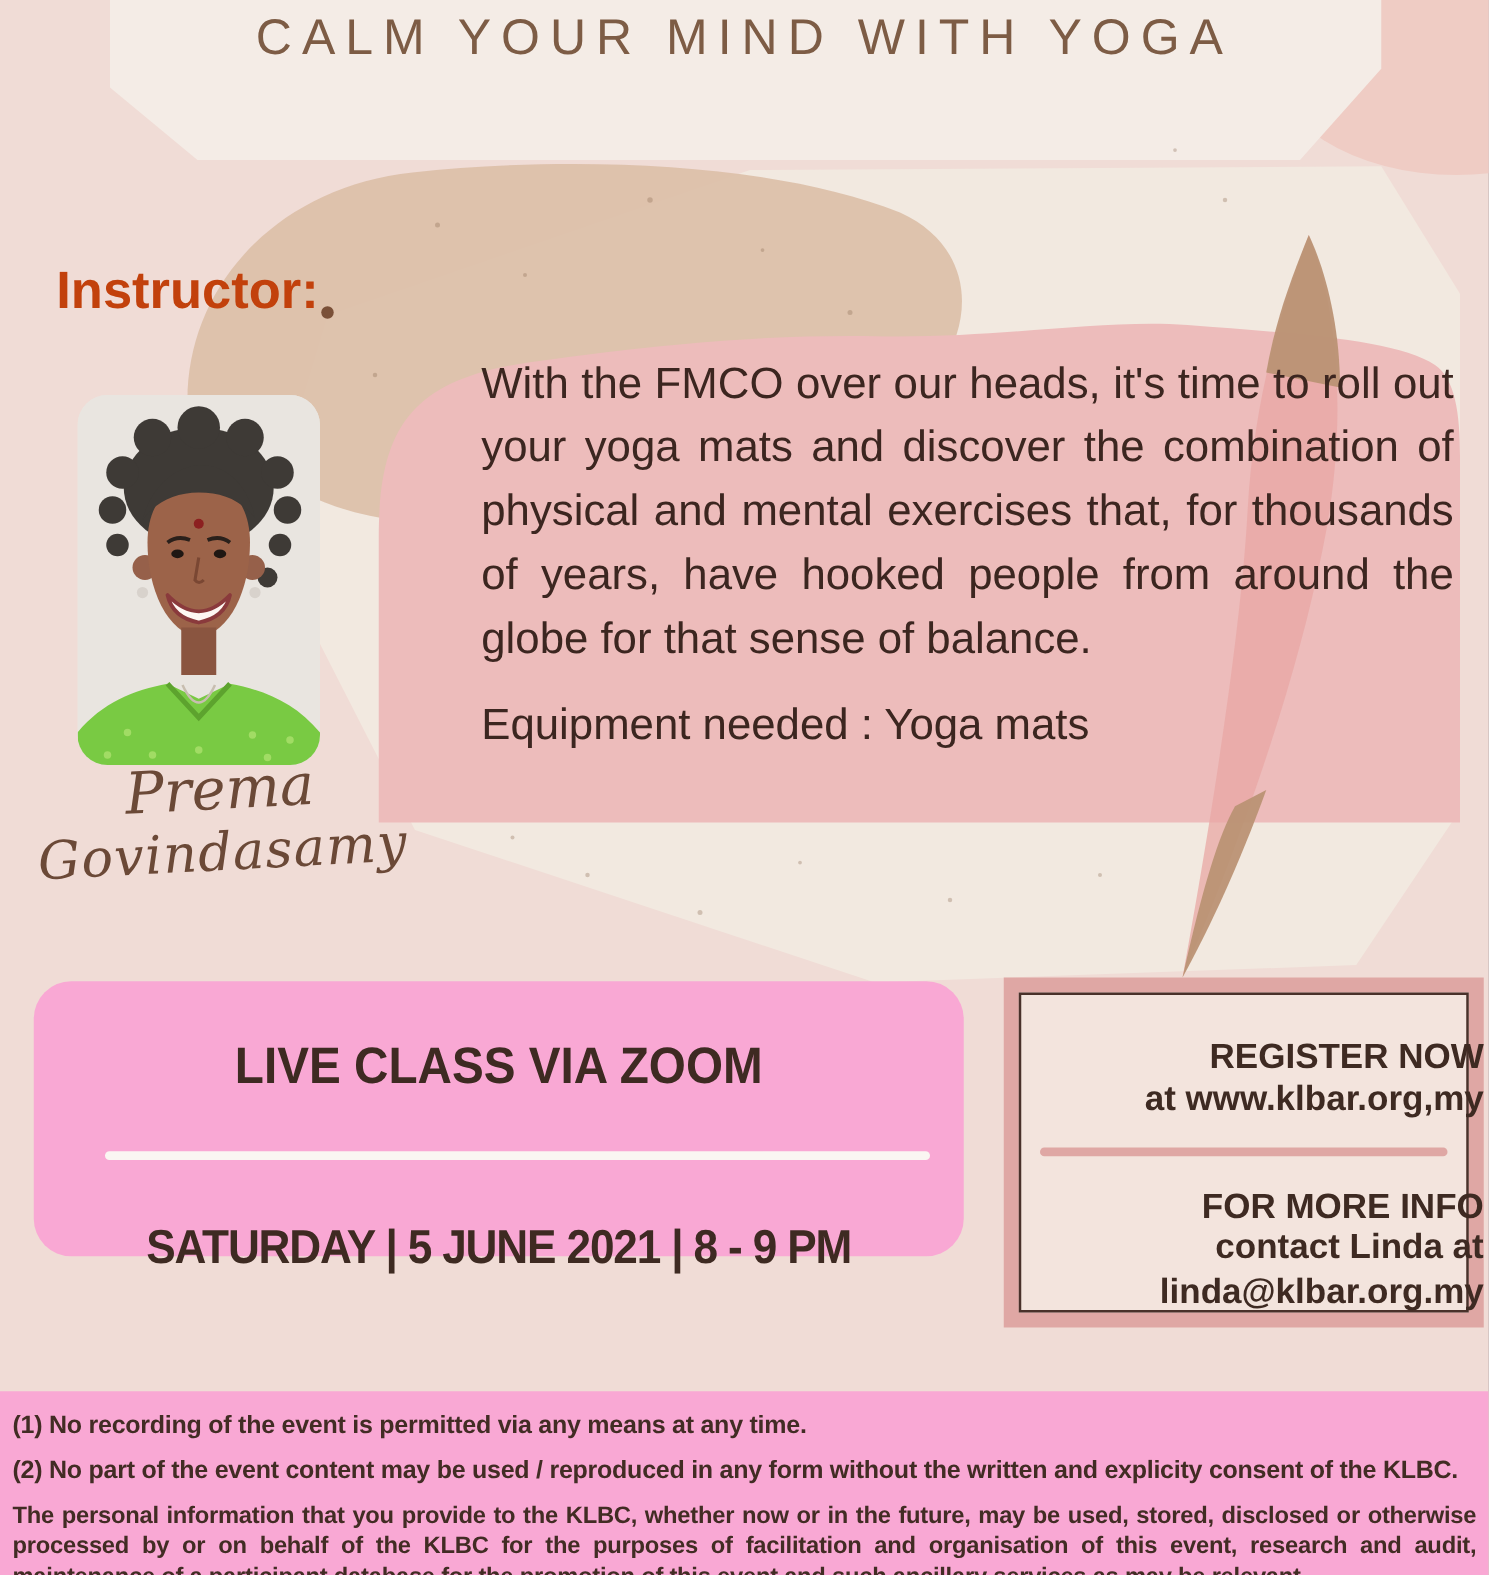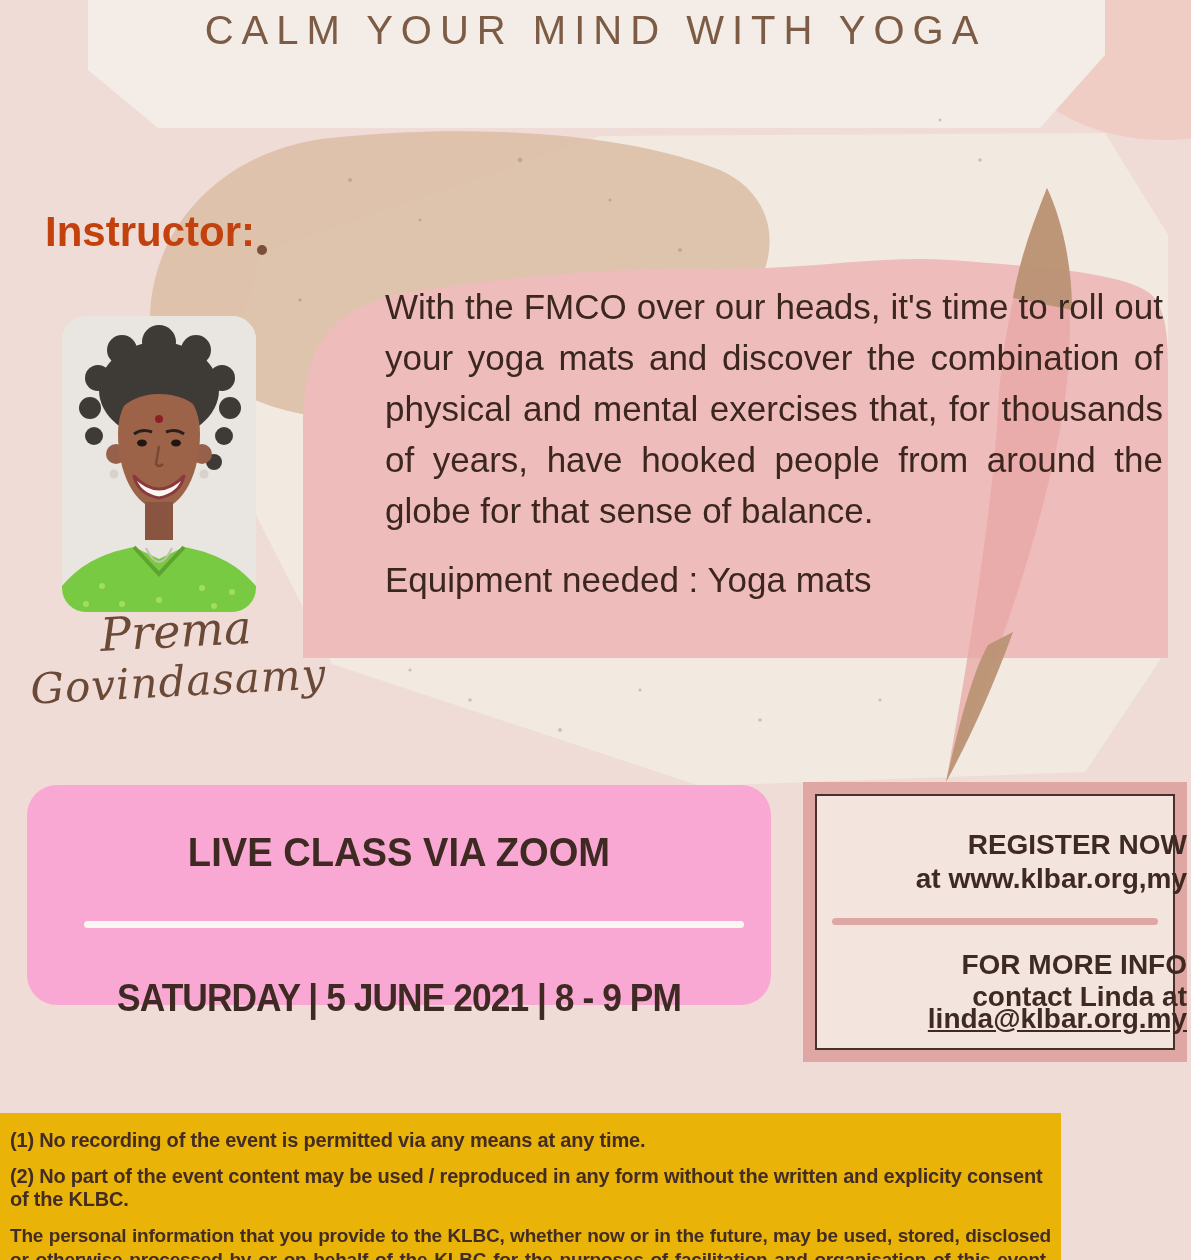--- a/index.html
+++ b/index.html
@@ -59,23 +59,23 @@
     font-size:28px;font-weight:800;color:#3e2a22;line-height:1.05;
   }
   .reg-heading{top:48px;}
   .reg-line{top:82px;}
   .reg-divider{
     position:absolute;left:29px;top:136px;width:326px;height:7px;
     background:#dfa7a4;border-radius:4px;
   }
   .info-heading{top:168px;}
   .info-contact{top:200px;}
-  .info-email{top:222px;text-decoration:underline;}
+  .info-email{top:236px;}
   .footer-band{
-    left:0;top:1113px;width:1061px;height:147px;background:#eab308;
+    left:0;top:1113px;width:1191px;height:147px;background:#f9a8d4;
     box-sizing:border-box;padding:16px 10px 0 10px;color:#422c24;
   }
   .footer-band .note{
     font-size:20px;font-weight:bold;letter-spacing:-0.2px;margin:0 0 13px 0;
   }
   .footer-band .privacy{
     font-size:19px;font-weight:bold;letter-spacing:-0.2px;
     text-align:justify;margin:0;line-height:1.28;
   }
 </style>

